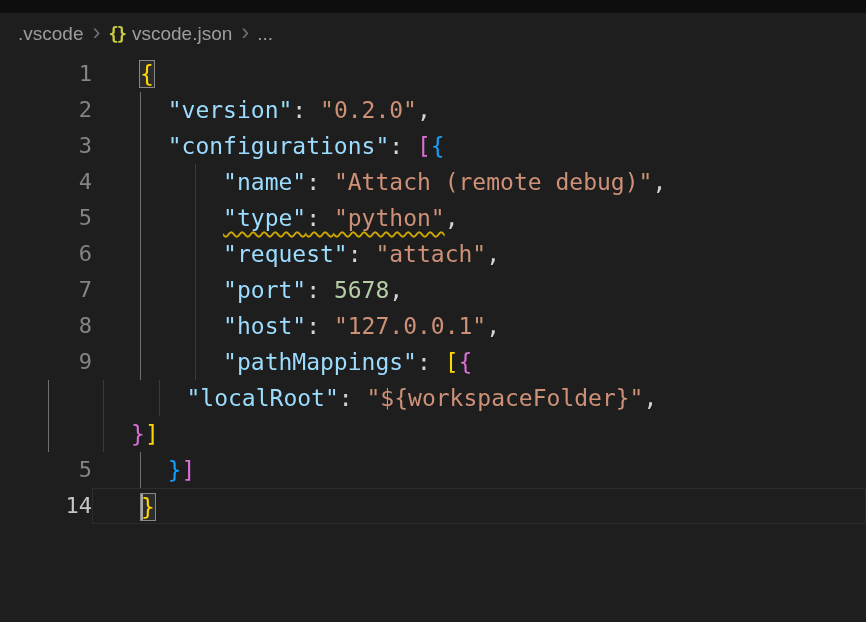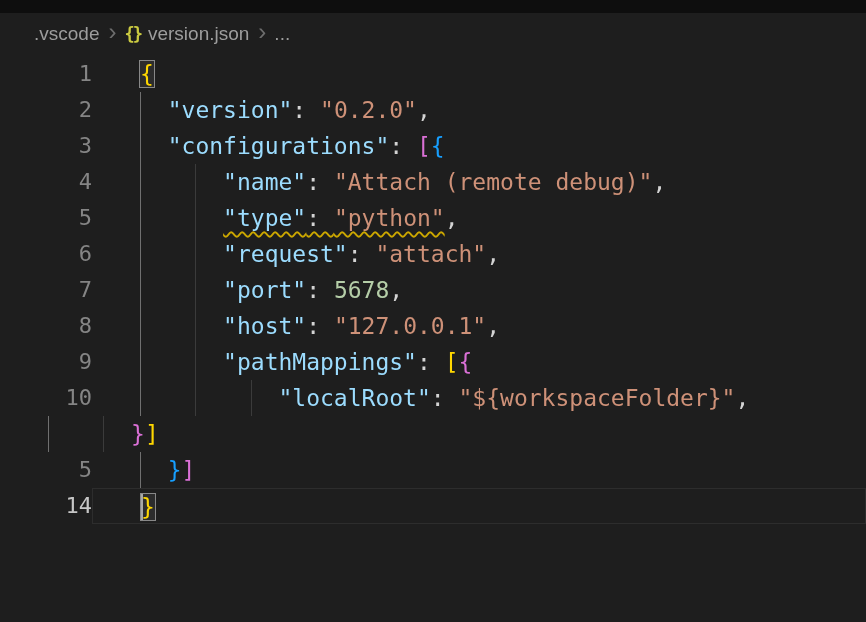--- a/index.html
+++ b/index.html
@@ -14,21 +14,21 @@
   }
 
   .top-strip {
     height: 13px; width: 100%;
     background: var(--top-strip, #0e0e0e);
   }
 
   .breadcrumb {
     height: 42px;
     display: flex; align-items: center;
-    padding-left: 34px;
+    padding-left: 18px;
     font-size: 19px;
     color: var(--breadcrumb-text, #9d9d9d);
   }
   .bc-item { display: inline-flex; align-items: center; gap: 7px; cursor: pointer; }
   .bc-sep {
     color: #6d6d6d; font-size: 24px; line-height: 1;
     margin: 0 8px 0 9px; transform: translateY(-2px);
   }
   .bc-icon {
     font-family: "DejaVu Sans Mono", "Liberation Mono", monospace;
@@ -101,21 +101,21 @@
 
 <div class="window">
   <div class="top-strip"></div>
   <div class="breadcrumb">
       <span class="bc-item">
         <span>.vscode</span>
       </span>
       <span class="bc-sep">›</span>
       <span class="bc-item">
         <span class="bc-icon">{}</span>
-        <span>version.json</span>
+        <span>vscode.json</span>
       </span>
       <span class="bc-sep">›</span>
       <span class="bc-item">
         <span>...</span>
       </span>
     </div>
   <div class="editor">
     <div>
         <div class="row">
           <div class="gutter">1</div>
@@ -147,21 +147,20 @@
         </div>
         <div class="row">
           <div class="gutter">8</div>
           <div class="code"><span class="guide active" style="left: calc(0ch + 48px);"></span><span class="guide" style="left: calc(4ch + 48px);"></span><span>      <span class="tok-key">"host"</span><span class="tok-pun">: </span><span class="tok-str">"127.0.0.1"</span><span class="tok-pun">,</span></span></div>
         </div>
         <div class="row">
           <div class="gutter">9</div>
           <div class="code"><span class="guide active" style="left: calc(0ch + 48px);"></span><span class="guide" style="left: calc(4ch + 48px);"></span><span>      <span class="tok-key">"pathMappings"</span><span class="tok-pun">: </span><span class="tok-b1">[</span><span class="tok-b2">{</span></span></div>
         </div>
         <div class="row">
-          <div class="gutter">10</div>
           <div class="code"><span class="guide active" style="left: calc(0ch + 48px);"></span><span class="guide" style="left: calc(4ch + 48px);"></span><span class="guide" style="left: calc(8ch + 48px);"></span><span>          <span class="tok-key">"localRoot"</span><span class="tok-pun">: </span><span class="tok-str">"${workspaceFolder}"</span><span class="tok-pun">,</span></span></div>
         </div>
         <div class="row">
           <div class="code"><span class="guide active" style="left: calc(0ch + 48px);"></span><span class="guide" style="left: calc(4ch + 48px);"></span><span>      <span class="tok-b2">}</span><span class="tok-b1">]</span></span></div>
         </div>
         <div class="row">
           <div class="gutter">5</div>
           <div class="code"><span class="guide active" style="left: calc(0ch + 48px);"></span><span>  <span class="tok-b3">}</span><span class="tok-b2">]</span></span></div>
         </div>
         <div class="row">

